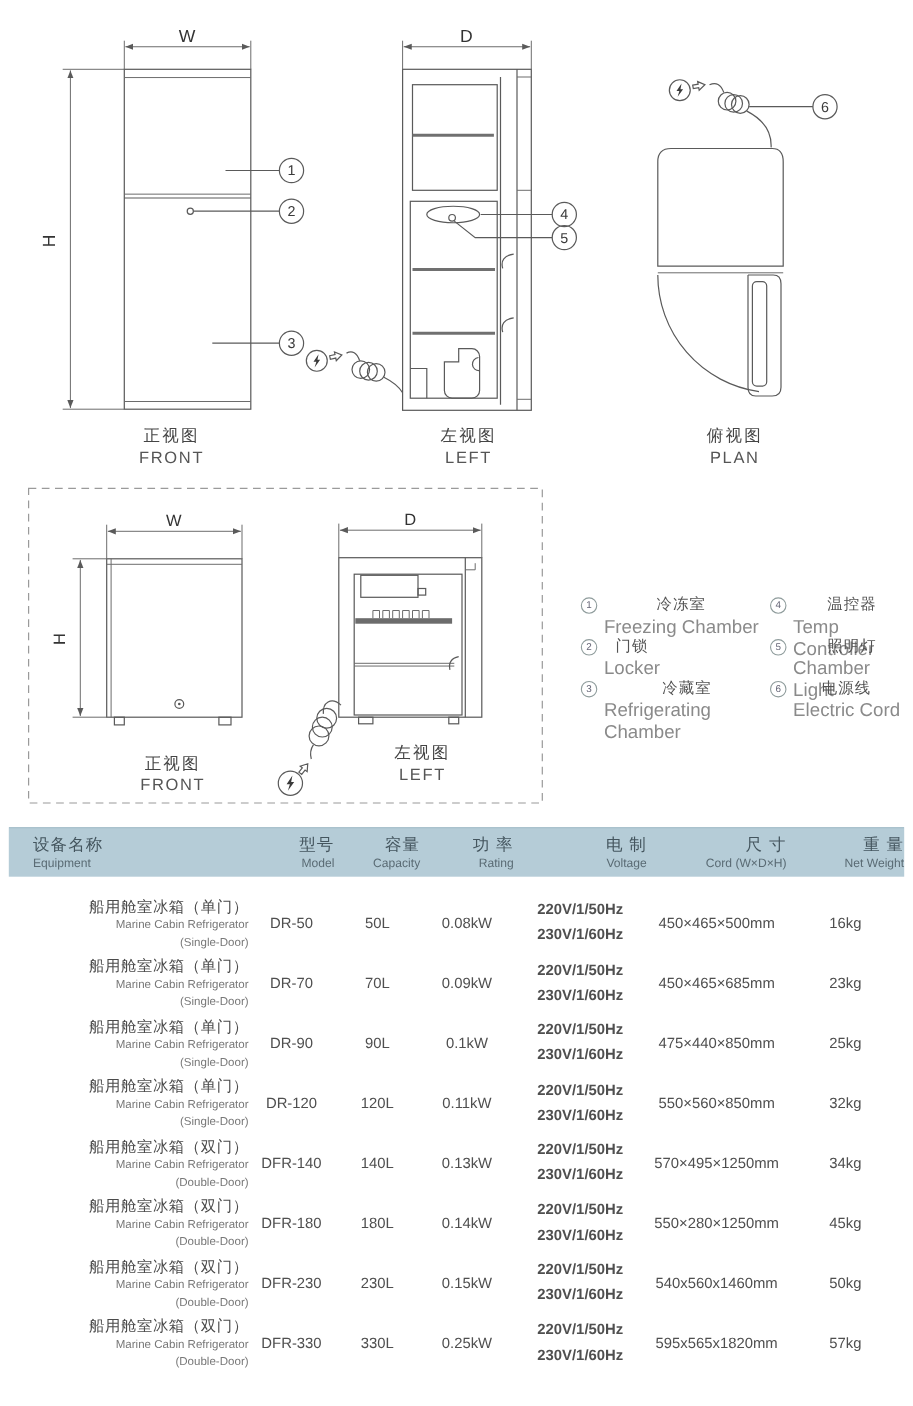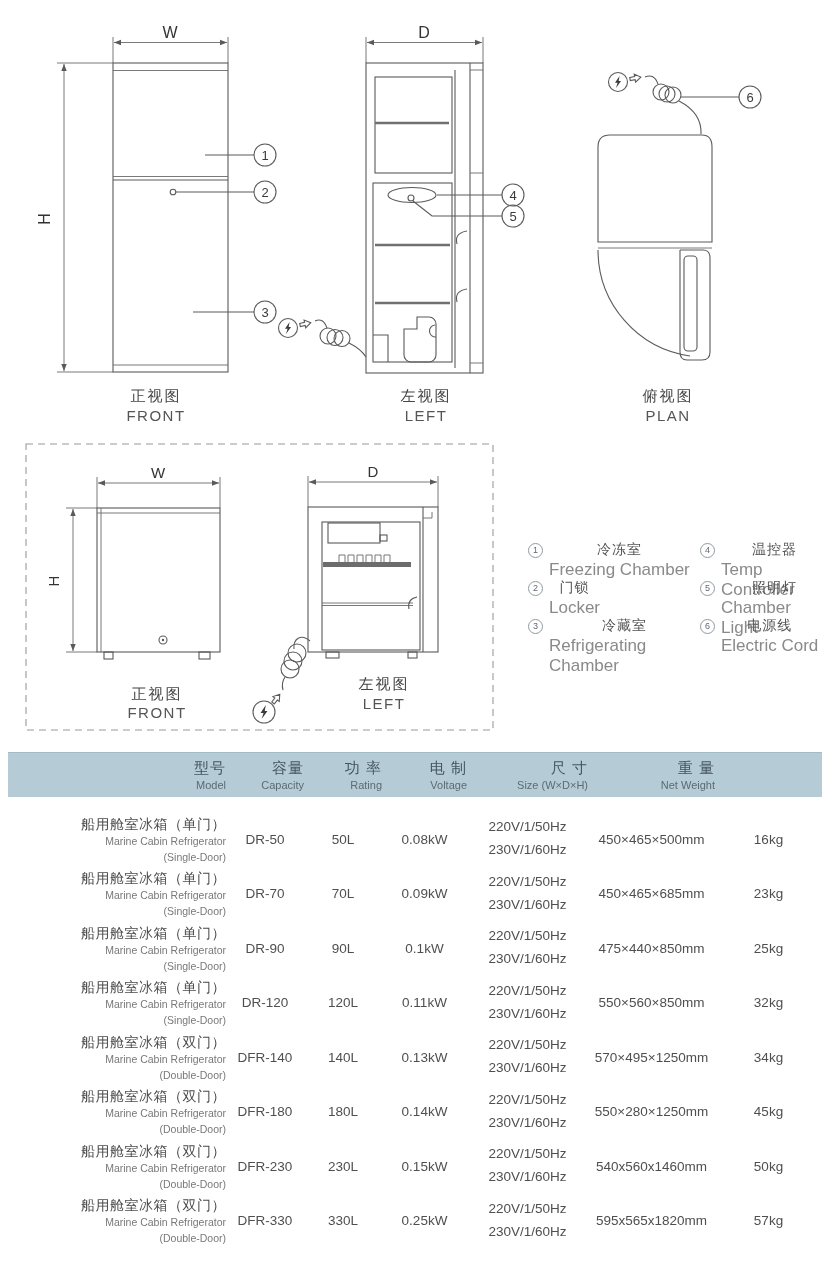--- a/index.html
+++ b/index.html
@@ -39,21 +39,21 @@
   .th-cn{display:block;font-size:15px;color:#44555e;letter-spacing:1px;}
   .th-en{display:block;font-size:11px;color:#5a6b74;margin-top:1px;}
   .tbody{position:absolute;left:8px;top:812px;width:814px;}
   .tr{display:grid;grid-template-columns:218px 78px 78px 85px 121px 127px 107px;
       height:54.5px;align-items:center;}
   .td{text-align:center;font-size:13.5px;color:#4f4f4f;}
   .td-equip{text-align:right;padding-left:22px;}
   .eq-cn{display:block;font-size:14px;color:#4a4a4a;letter-spacing:0.5px;}
   .eq-en{display:block;font-size:10.5px;color:#787878;margin-top:1px;}
   .eq-door{display:block;font-size:10.5px;color:#787878;margin-top:4px;}
-  .td-volt span{display:block;line-height:1.7;}
+  .td-volt span{display:block;line-height:1.7;font-weight:bold;}
 </style>
 </head>
 <body>
 
 <div class="page">
 
   <svg class="top-svg" width="830" height="435" viewBox="0 0 830 435">
     <defs>
       <marker id="ae" viewBox="0 0 10 10" refX="9" refY="5" markerWidth="9" markerHeight="9" orient="auto-start-reverse">
         <path d="M0,1.5 L9,5 L0,8.5 z" fill="#5a5a5a"></path>
@@ -295,39 +295,43 @@
     <div class="lg-item">
       <span class="lg-num">6</span>
       <span>
           <span class="lg-cn">电源线</span>
           <span class="lg-en">Electric Cord</span>
         </span>
     </div>
   </div>
 
   <div class="thead">
+    <div class="th th-equip">
+        <span class="th-cn">设备名称</span>
+        <span class="th-en">Equipment</span>
+      </div>
     <div class="th">
         <span class="th-cn">型号</span>
         <span class="th-en">Model</span>
       </div>
     <div class="th">
         <span class="th-cn">容量</span>
         <span class="th-en">Capacity</span>
       </div>
     <div class="th">
         <span class="th-cn">功 率</span>
         <span class="th-en">Rating</span>
       </div>
     <div class="th">
         <span class="th-cn">电 制</span>
         <span class="th-en">Voltage</span>
       </div>
     <div class="th">
         <span class="th-cn">尺 寸</span>
-        <span class="th-en">Size (W×D×H)</span>
+        <span class="th-en">Cord (W×D×H)</span>
       </div>
     <div class="th">
         <span class="th-cn">重 量</span>
         <span class="th-en">Net Weight</span>
       </div>
   </div>
 
   <div class="tbody">
 
     <div class="tr">

